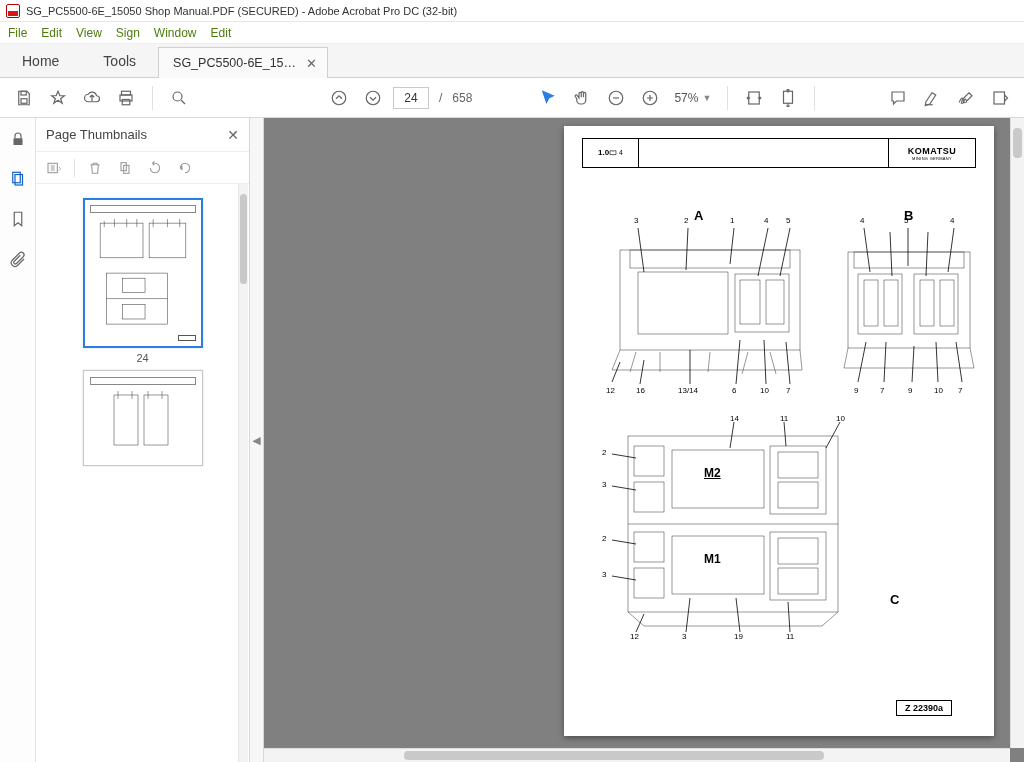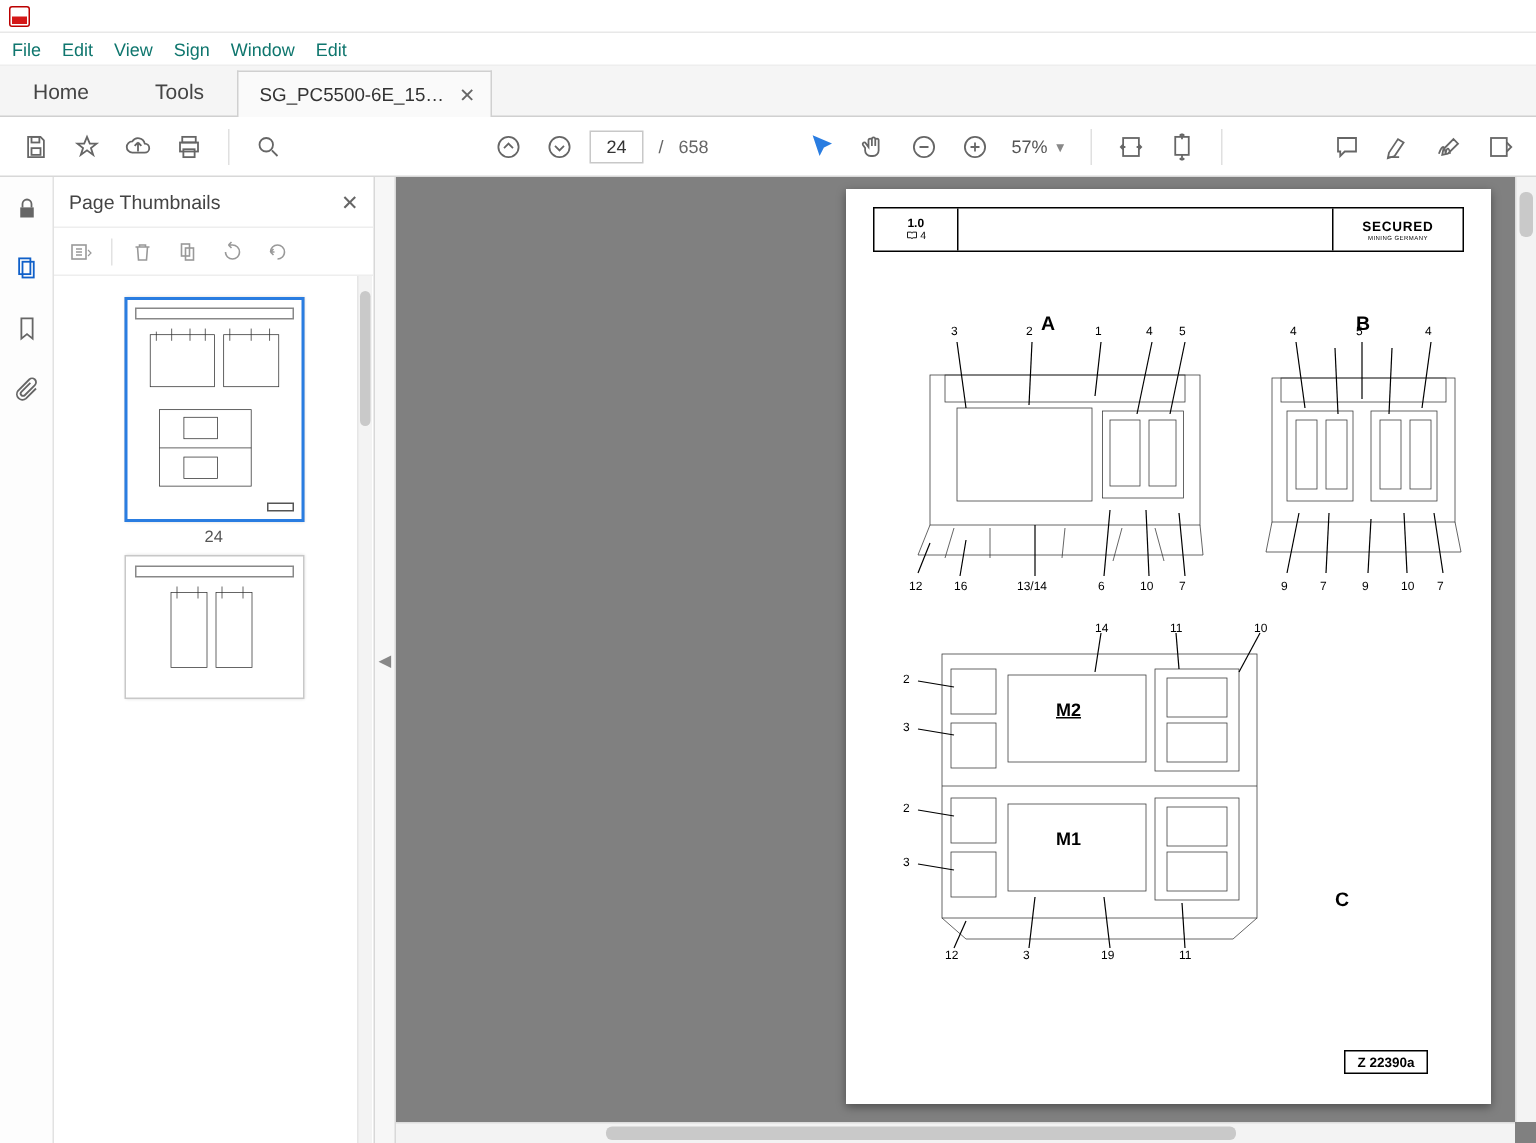--- a/index.html
+++ b/index.html
@@ -3,21 +3,21 @@
 <meta charset="utf-8">
 <style>
   * { box-sizing: border-box; margin: 0; padding: 0; font-family: "Segoe UI", Arial, sans-serif; }
   html, body { width: 1024px; height: 762px; overflow: hidden; background: #fff; }
   
   .titlebar { height: 22px; background: #fff; border-bottom: 1px solid #e8e8e8; display: flex; align-items: center; padding: 0 6px; font-size: 11px; color: #333; }
   .titlebar .pdf-icon { width: 14px; height: 14px; margin-right: 6px; position: relative; }
   .titlebar .pdf-icon::before { content:""; position:absolute; inset:0; background:#fff; border:1px solid #b00; border-radius:2px; }
   .titlebar .pdf-icon::after { content:""; position:absolute; left:2px; right:2px; bottom:2px; height:5px; background:#d41717; }
   
-  .menubar { height: 22px; background:#fff; display:flex; align-items:center; padding:0 8px; font-size:12px; color:#0f766e; gap:14px; border-bottom:1px solid #eee;}
+  .menubar { height: 22px; background:#fff; display:flex; align-items:center; padding:0 8px; font-size:12px; color:#4d7c0f; gap:14px; border-bottom:1px solid #eee;}
   .menubar span { cursor:default; }
   
   .tabsrow { height: 34px; background:#f5f5f5; display:flex; align-items:stretch; border-bottom:1px solid #d0d0d0; }
   .tab-home, .tab-tools { display:flex; align-items:center; padding:0 22px; font-size:14px; color:#444; cursor:default; }
   .tab-doc { display:flex; align-items:center; background:#fafafa; border-top:1px solid #d0d0d0; border-right:1px solid #d0d0d0; border-left:1px solid #d0d0d0; padding:0 10px 0 14px; font-size:12.5px; color:#333; gap:10px; margin-top:2px; position:relative; top:1px; }
   .tab-doc .close { font-size:13px; color:#666; }
   
   .toolbar { height: 40px; background:#fff; border-bottom:1px solid #d8d8d8; display:flex; align-items:center; padding:0 10px; gap:6px; }
   .tbtn { width:28px; height:28px; display:flex; align-items:center; justify-content:center; color:#555; border-radius:2px; }
   .tbtn svg { width:18px; height:18px; stroke:#666; fill:none; stroke-width:1.6; }
@@ -51,21 +51,21 @@
   .collapse { width:14px; background:#f7f7f7; border-right:1px solid #d8d8d8; display:flex; align-items:center; justify-content:center; color:#888; font-size:11px;}
   
   .docview { flex:1; background:#808080; position:relative; overflow:hidden; }
   .page { position:absolute; right:30px; top:8px; width:430px; height:610px; background:#fff; box-shadow:0 2px 6px rgba(0,0,0,0.4); }
   .hscroll { position:absolute; left:0; right:14px; bottom:0; height:14px; background:#f3f3f3; border-top:1px solid #ddd; }
   .hscroll .hthumb { position:absolute; top:2px; bottom:2px; left:140px; width:420px; background:#c9c9c9; border-radius:4px; }
   .vscroll { position:absolute; top:0; bottom:14px; right:0; width:14px; background:#f3f3f3; border-left:1px solid #ddd; }
   .vscroll .vthumb { position:absolute; left:2px; right:2px; top:10px; height:30px; background:#c9c9c9; border-radius:4px; }
   
   .pheader { position:absolute; left:18px; right:18px; top:12px; height:30px; border:1px solid #000; display:flex; }
-  .pheader .cell1 { width:56px; border-right:1px solid #000; display:flex; flex-direction:column; align-items:center; justify-content:center; font-size:8px; font-weight:bold; line-height:1.1;}
+  .pheader .cell1 { width:56px; border-right:1px solid #000; display:flex; flex-direction:row; align-items:center; justify-content:center; font-size:8px; font-weight:bold; line-height:1.1;}
   .pheader .cell1 .sub { font-size:7px; font-weight:normal; display:flex; align-items:center; gap:2px;}
   .pheader .cell2 { flex:1; border-right:1px solid #000; }
   .pheader .cell3 { width:86px; display:flex; flex-direction:column; align-items:center; justify-content:center; }
   .pheader .brand { font-family: Arial Black, Arial, sans-serif; font-size:9px; font-weight:900; letter-spacing:0.5px; color:#000;}
   .pheader .brandsub { font-size:4px; color:#000; letter-spacing:0.3px;}
   .diag { position:absolute; border:0; }
   .zbox { position:absolute; right:42px; bottom:20px; border:1px solid #000; font-size:9px; padding:2px 8px; font-weight:bold;}
   .seclabel { position:absolute; font-weight:bold; font-size:13px; }
   .num { position:absolute; font-size:8px; color:#000; }
   .mlabel { position:absolute; font-weight:bold; font-size:12px; }
@@ -73,20 +73,21 @@
   .leader { stroke:#000; stroke-width:0.8; }
   
   .mini-head { position:absolute; left:6px; right:6px; top:6px; height:8px; border:0.5px solid #888; }
   .mini-svg { position:absolute; left:8px; right:8px; top:18px; bottom:14px; }
 </style>
 </head>
 <body>
 
 <div class="titlebar">
   <div class="pdf-icon"></div>
+  <span>SG_PC5500-6E_15050 Shop Manual.PDF (SECURED) - Adobe Acrobat Pro DC (32-bit)</span>
 </div>
 
 <div class="menubar">
   <span>File</span>
   <span>Edit</span>
   <span>View</span>
   <span>Sign</span>
   <span>Window</span>
   <span>Edit</span>
 </div>
@@ -340,21 +341,21 @@
           <span>1.0</span>
           <span class="sub">
               <svg width="8" height="6" viewBox="0 0 10 8">
                 <path d="M1 1h3c1 0 1 1 1 1s0-1 1-1h3v5H6c-1 0-1 1-1 1s0-1-1-1H1z" fill="none" stroke="#000" stroke-width="0.8"></path>
               </svg>
               <span>4</span>
             </span>
         </div>
         <div class="cell2"></div>
         <div class="cell3">
-          <span class="brand">SECURED</span>
+          <span class="brand">KOMATSU</span>
           <span class="brandsub">MINING GERMANY</span>
         </div>
       </div>
 
       <span class="seclabel" style="left:130px; top:82px;">A</span>
       <svg class="diag" style="left:26px; top:96px; width:230px; height:170px;" viewBox="0 0 230 170">
         <rect x="30" y="28" width="180" height="100" class="tech"></rect>
         <rect x="40" y="28" width="160" height="18" class="tech"></rect>
         <rect x="48" y="50" width="90" height="62" class="tech"></rect>
         <rect x="145" y="52" width="54" height="58" class="tech"></rect>

